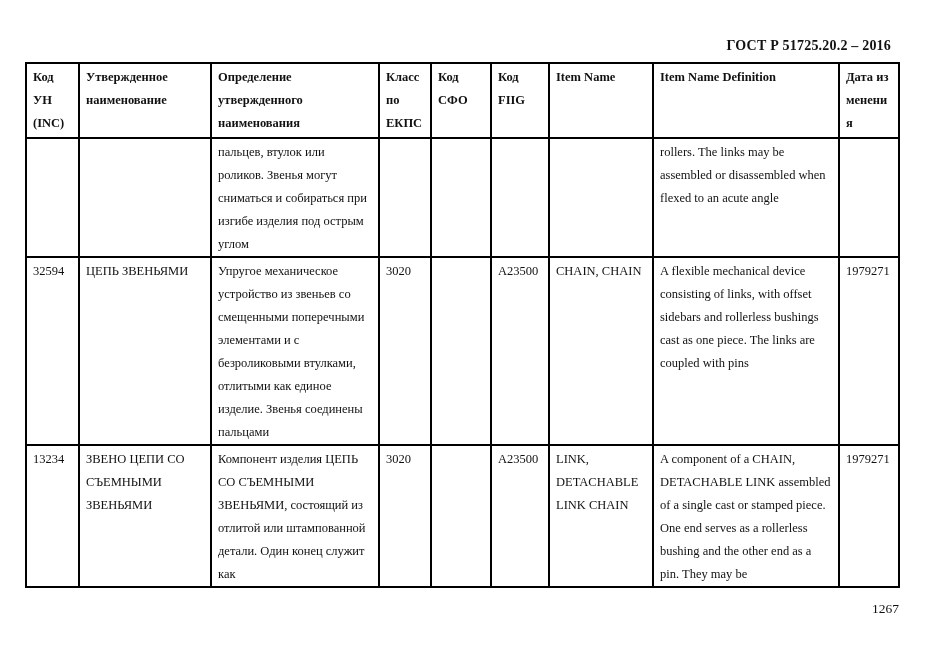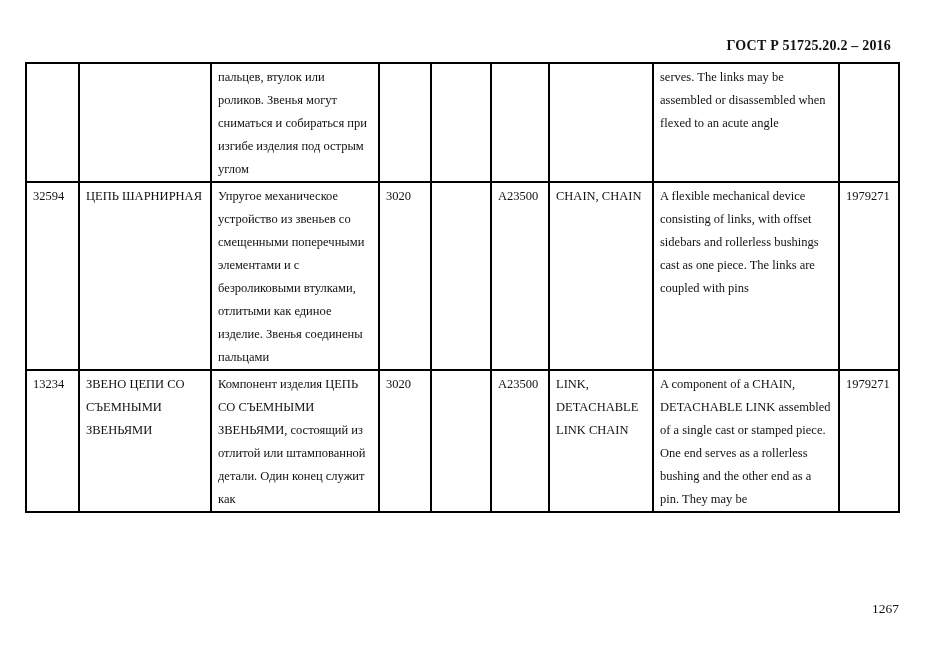--- a/index.html
+++ b/index.html
@@ -74,36 +74,47 @@
     <col style="width:132px">
     <col style="width:168px">
     <col style="width:52px">
     <col style="width:60px">
     <col style="width:58px">
     <col style="width:104px">
     <col style="width:186px">
     <col style="width:60px">
   </colgroup>
   <tbody>
+    <tr class="header-row">
+      <th>Код УН (INC)</th>
+      <th>Утвержденное наименование</th>
+      <th>Определение утвержденного наименования</th>
+      <th>Класс по ЕКПС</th>
+      <th>Код СФО</th>
+      <th>Код FIIG</th>
+      <th>Item Name</th>
+      <th>Item Name Definition</th>
+      <th class="break-all">Дата изменения</th>
+    </tr>
 
     <tr class="row-0">
       <td></td>
       <td></td>
       <td>пальцев, втулок или роликов. Звенья могут сниматься и собираться при изгибе изделия под острым углом</td>
       <td></td>
       <td></td>
       <td></td>
       <td></td>
-      <td>serves. The links may be assembled or disassembled when flexed to an acute angle</td>
+      <td>rollers. The links may be assembled or disassembled when flexed to an acute angle</td>
       <td></td>
     </tr>
 
     <tr class="row-1">
       <td>32594</td>
-      <td>ЦЕПЬ ШАРНИРНАЯ</td>
+      <td>ЦЕПЬ ЗВЕНЬЯМИ</td>
       <td>Упругое механическое устройство из звеньев со смещенными поперечными элементами и с безроликовыми втулками, отлитыми как единое изделие. Звенья соединены пальцами</td>
       <td>3020</td>
       <td></td>
       <td>A23500</td>
       <td>CHAIN, CHAIN</td>
       <td>A flexible mechanical device consisting of links, with offset sidebars and rollerless bushings cast as one piece. The links are coupled with pins</td>
       <td>1979271</td>
     </tr>
 
     <tr class="row-2">

